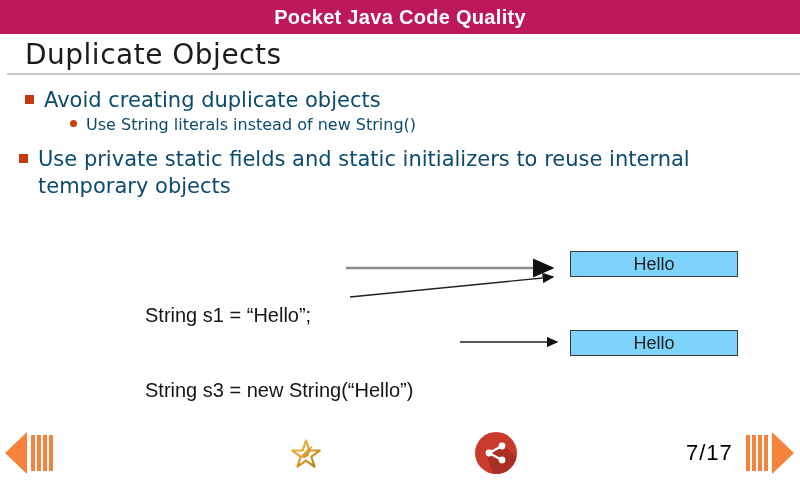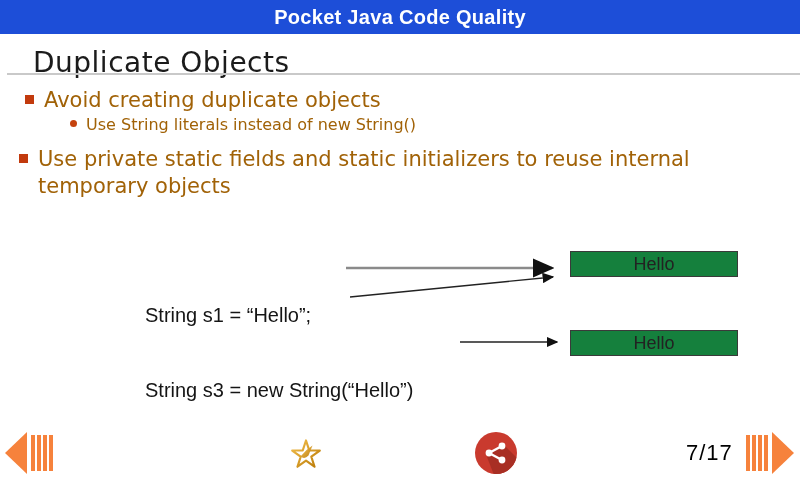--- a/index.html
+++ b/index.html
@@ -3,53 +3,53 @@
 <meta charset="utf-8">
 <style>
   html,body{margin:0;padding:0;}
   body{
     width:800px;height:480px;overflow:hidden;background:#ffffff;
     font-family:"DejaVu Sans",sans-serif;position:relative;
   }
   
   .titlebar{
     position:absolute;left:0;top:0;width:800px;height:34px;
-    background:#1d4ed8;display:flex;align-items:center;justify-content:center;
+    background:#be185d;display:flex;align-items:center;justify-content:center;
   }
   .titlebar span{
     color:#ffffff;font-family:"Liberation Sans",sans-serif;
     font-size:20px;font-weight:bold;letter-spacing:.3px;
   }
   
   .slide-title{
-    position:absolute;left:25px;top:38px;margin:8px;
+    position:absolute;left:25px;top:38px;margin:0;
     font-size:28px;font-weight:400;color:#1b1b1b;letter-spacing:.5px;
     font-family:"DejaVu Sans",sans-serif;
     text-align:center;
   }
   .rule{
     position:absolute;left:7px;right:0;top:73px;height:2px;background:#c9c9c9;
   }
-  .brow{position:absolute;display:flex;color:#a16207;}
+  .brow{position:absolute;display:flex;color:#0c4a6e;}
   .brow .sq{width:9px;height:9px;background:#c23a0d;margin:8px 10px 0 0;flex:none;}
   .brow .dot{width:7px;height:7px;border-radius:50%;background:#c5420e;margin:8px 9px 0 0;flex:none;}
   .b1{left:25px;top:87px;font-size:21px;line-height:27px;}
   .b2{left:70px;top:112px;font-size:16px;line-height:25px;}
   .b3{left:19px;top:146px;font-size:21px;line-height:27px;}
   .b3 .txt{width:695px;}
   
   .diagram{position:absolute;inset:0;pointer-events:none;}
   .code{
     position:absolute;left:145px;color:#151515;
     font-family:"Liberation Sans",sans-serif;font-size:20px;line-height:22px;margin-top:47px;
   }
   .c1{top:257px}.c2{top:288px}.c3{top:332px}
   .membox{
     position:absolute;left:570px;width:166px;height:24px;
-    background:#15803d;border:1.5px solid #3a3a3a;
+    background:#7dd3fc;border:1.5px solid #3a3a3a;
     display:flex;align-items:center;justify-content:center;
     font-family:"Liberation Sans",sans-serif;font-size:18px;color:#222;
   }
   .m1{top:251px}.m2{top:330px}
   .arrows{position:absolute;left:0;top:0;}
   
   .footer-btn{position:absolute;background:none;border:none;padding:0;cursor:pointer;}
   .nav-prev{left:5px;top:432px;}
   .nav-next{left:744px;top:432px;}
   .star-btn{left:286px;top:434px;}

